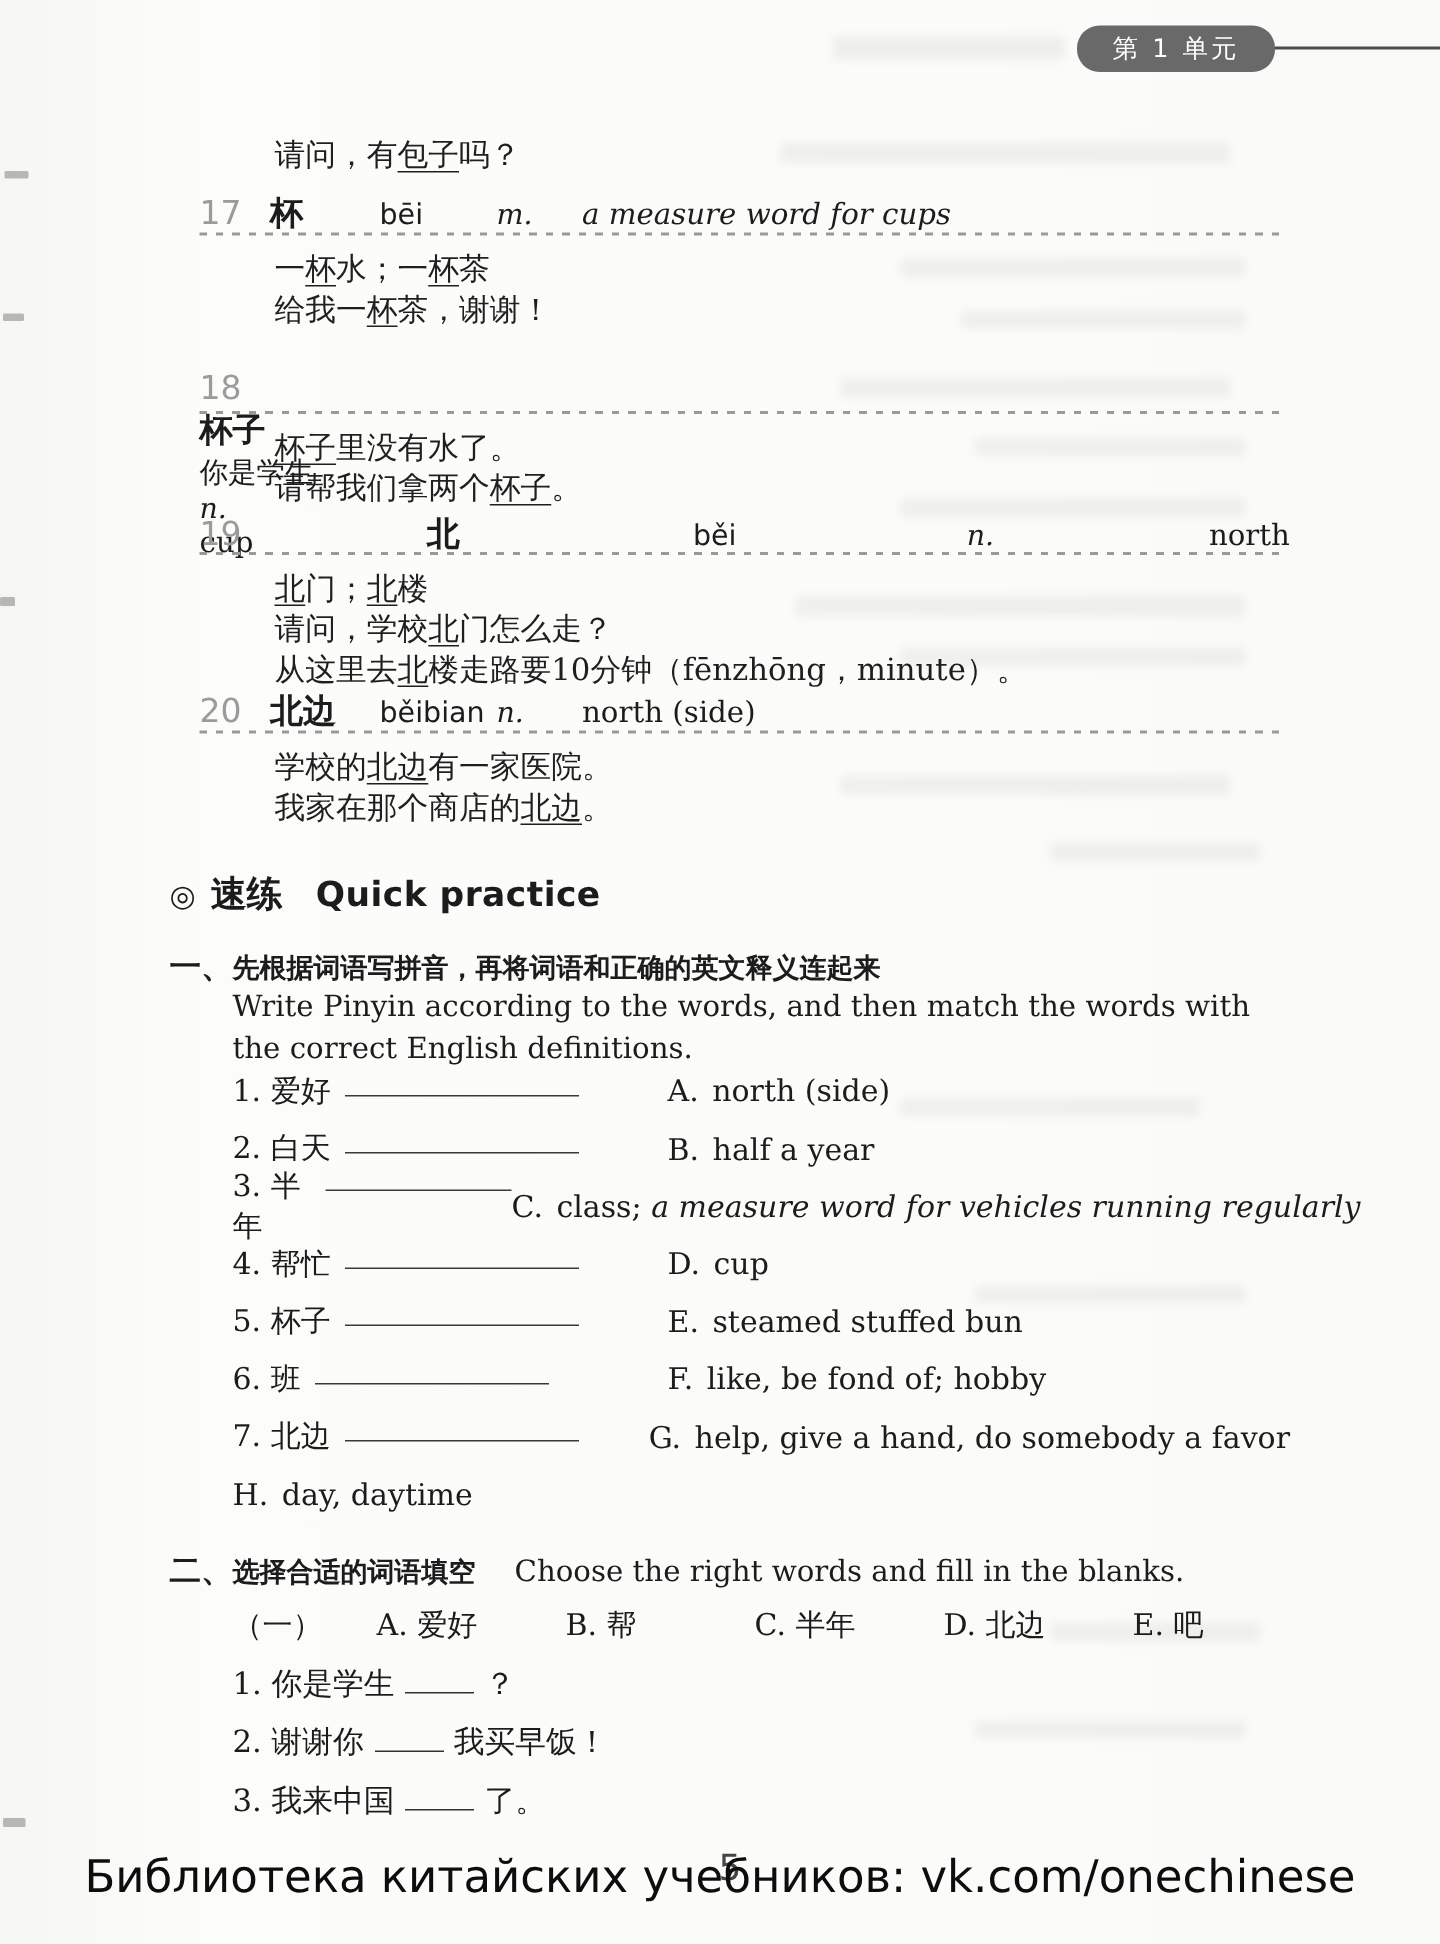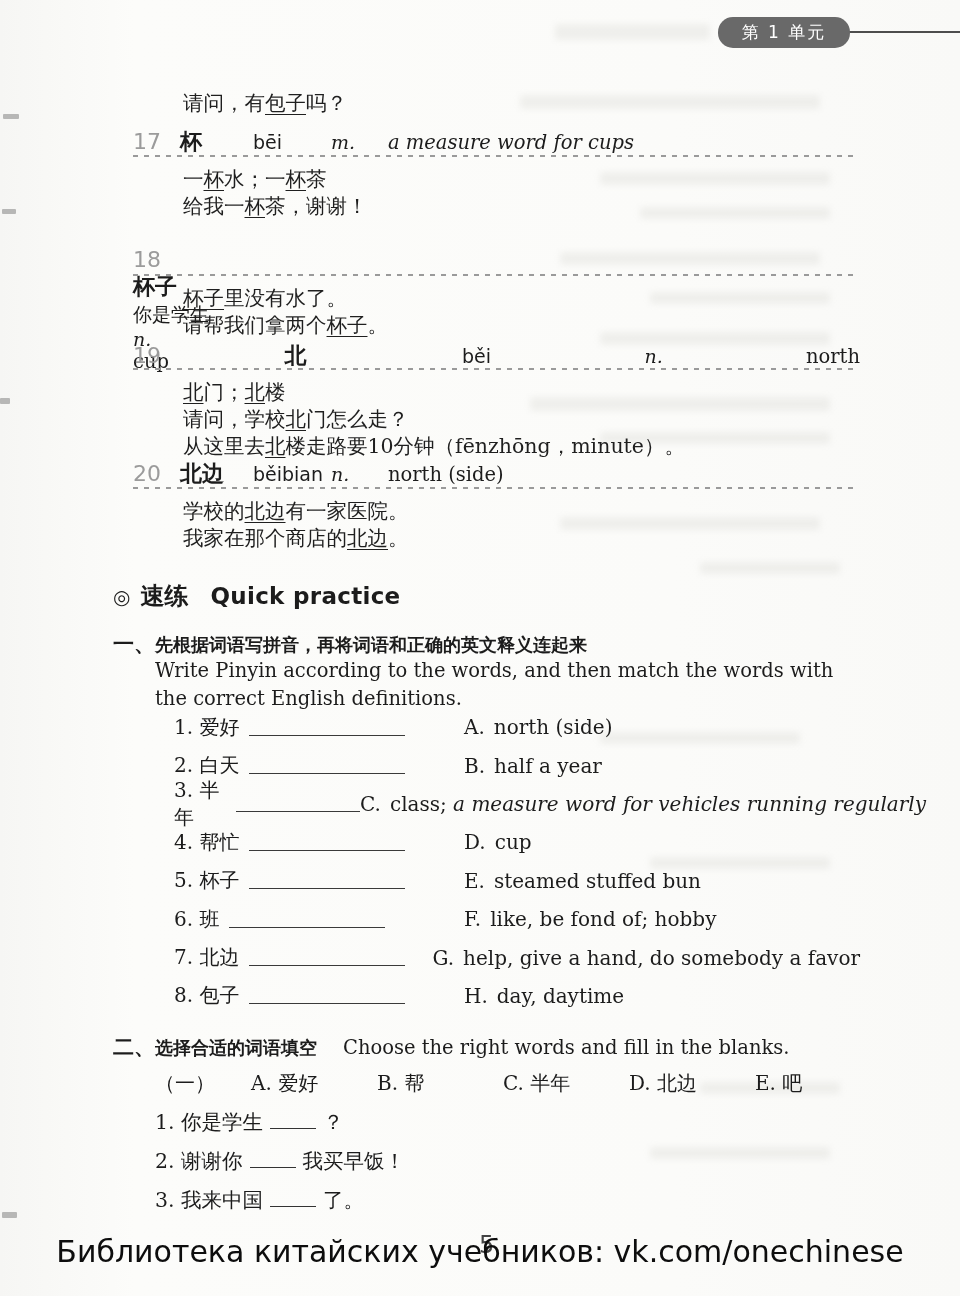--- a/index.html
+++ b/index.html
@@ -33,21 +33,21 @@
   
   .extitle{position:absolute;left:113px;display:flex;align-items:baseline;}
   .extitle .num{font-size:21px;font-weight:bold;}
   .extitle .zh{font-size:18px;font-weight:bold;}
   .extitle .en{font-family:"DejaVu Serif","Liberation Serif",serif;font-size:19.5px;margin-left:26px;}
   .instr{position:absolute;left:155px;width:712px;font-family:"DejaVu Serif","Liberation Serif",serif;
          font-size:19.5px;line-height:28px;}
   
   .match{position:absolute;left:155px;top:708px;width:705px;}
   .mrow{display:flex;height:38.4px;align-items:center;}
-  .mleft{width:290px;display:flex;align-items:center;margin-left:19px;}
+  .mleft{width:290px;display:flex;align-items:flex-start;}
   .mword{font-size:20px;font-family:"DejaVu Serif","Liberation Serif",serif;}
   .mblank{display:inline-block;width:156px;border-bottom:1px solid #3a3a3a;height:16px;margin-left:10px;}
   .mdef{font-family:"DejaVu Serif","Liberation Serif",serif;font-size:20px;white-space:nowrap;}
   .mlabel{margin-right:9px;}
   
   .opts{position:absolute;left:155px;top:1070px;display:flex;align-items:baseline;font-size:20px;
         font-family:"DejaVu Serif","Liberation Serif",serif;}
   .opts .grp{width:96px;}
   .opts .opt{width:126px;}
   .fill{position:absolute;left:155px;font-size:20.5px;font-family:"DejaVu Serif","Liberation Serif",serif;}
@@ -204,24 +204,20 @@
       <span class="mdef"><span class="mlabel">F.</span><span>like, be fond of; hobby</span><span class="it"></span></span>
     </div>
     <div class="mrow">
       <span class="mleft">
           <span class="mword">7. 北边</span>
           <span class="mblank"></span>
         </span>
       <span class="mdef"><span class="mlabel">G.</span><span>help, give a hand, do somebody a favor</span><span class="it"></span></span>
     </div>
     <div class="mrow">
-      <span class="mleft">
-          <span class="mword">8. 包子</span>
-          <span class="mblank"></span>
-        </span>
       <span class="mdef"><span class="mlabel">H.</span><span>day, daytime</span><span class="it"></span></span>
     </div>
   </div>
 
   <div class="extitle" style="top:1033px;">
     <span class="num">二、</span>
     <span class="zh">选择合适的词语填空</span>
     <span class="en">Choose the right words and fill in the blanks.</span>
   </div>
 

